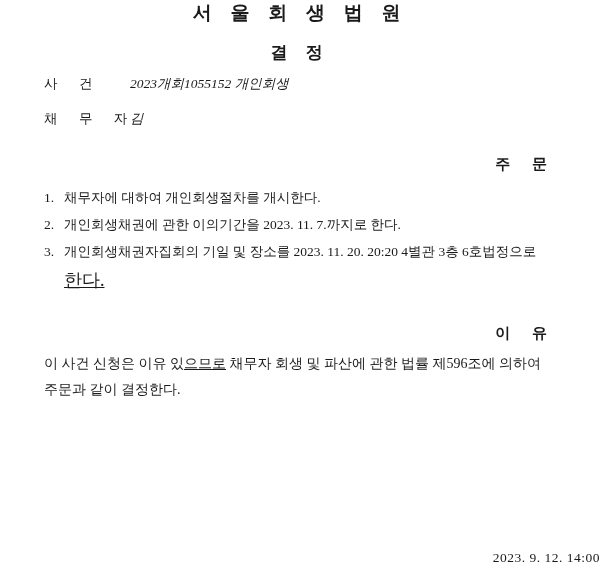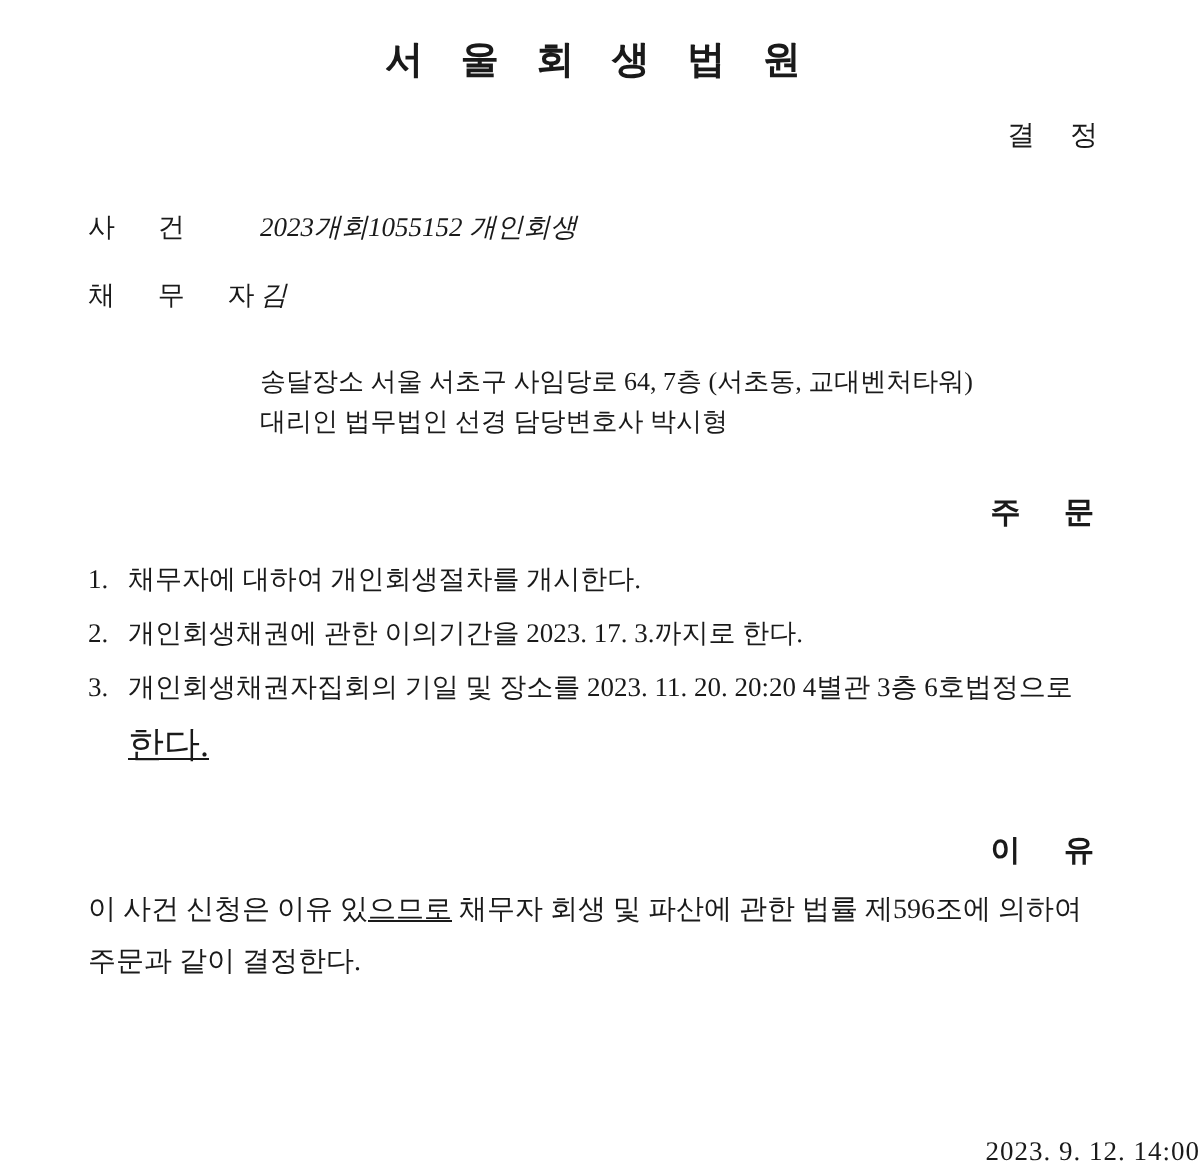--- a/index.html
+++ b/index.html
@@ -20,40 +20,39 @@
     height: 584px;
     position: relative;
     box-sizing: border-box;
     padding: 0 44px;
   }
   .court-title {
     text-align: center;
     font-size: 19px;
     font-weight: bold;
     letter-spacing: 7px;
-    margin-top: 18px;
     margin-bottom: 0;
     line-height: 1.4;
   }
   .doc-type {
-    text-align: right;
-    font-size: 14px;
-    font-weight: normal;
+    text-align: center;
+    font-size: 17px;
+    font-weight: bold;
     letter-spacing: 7px;
     margin-top: 14px;
     line-height: 1.4;
   }
   .field-row {
     display: flex;
     align-items: baseline;
     font-size: 13.5px;
     margin-top: 0;
     line-height: 1.5;
   }
-  .field-row.first { margin-top: 26px; align-items: flex-end; }
+  .field-row.first { margin-top: 10px; align-items: flex-end; }
   .field-row.second { margin-top: 14px; }
   .field-label {
     width: 86px;
     flex: 0 0 86px;
     letter-spacing: 9px;
     white-space: nowrap;
   }
   .field-value {
     flex: 1 1 auto;
     white-space: nowrap;
@@ -130,35 +129,31 @@
   <div class="field-row first">
     <div class="field-label">사        건</div>
     <div class="field-value">2023개회1055152   개인회생</div>
   </div>
 
   <div class="field-row second">
     <div class="field-label">채  무  자</div>
     <div class="field-value">김</div>
   </div>
 
-  <div class="addr-block">
-    <div class="addr-line">송달장소   서울 서초구 사임당로 64, 7층 (서초동, 교대벤처타워)</div>
-    <div class="addr-line">대리인  법무법인 선경  담당변호사 박시형</div>
-  </div>
 
   <div class="section-head">주        문</div>
 
   <ol class="order-list">
     <li>
       <span class="li-num">1.</span>
       <span class="li-text">채무자에 대하여 개인회생절차를 개시한다.</span>
     </li>
     <li>
       <span class="li-num">2.</span>
-      <span class="li-text">개인회생채권에 관한 이의기간을 2023. 17. 3.까지로 한다.</span>
+      <span class="li-text">개인회생채권에 관한 이의기간을 2023. 11. 7.까지로 한다.</span>
     </li>
     <li>
       <span class="li-num">3.</span>
       <span class="li-text">개인회생채권자집회의 기일 및 장소를 2023. 11. 20. 20:20 4별관 3층 6호법정으로</span>
     </li>
   </ol>
   <div class="li-cont">한다.</div>
 
   <div class="section-head reason">이        유</div>
 

